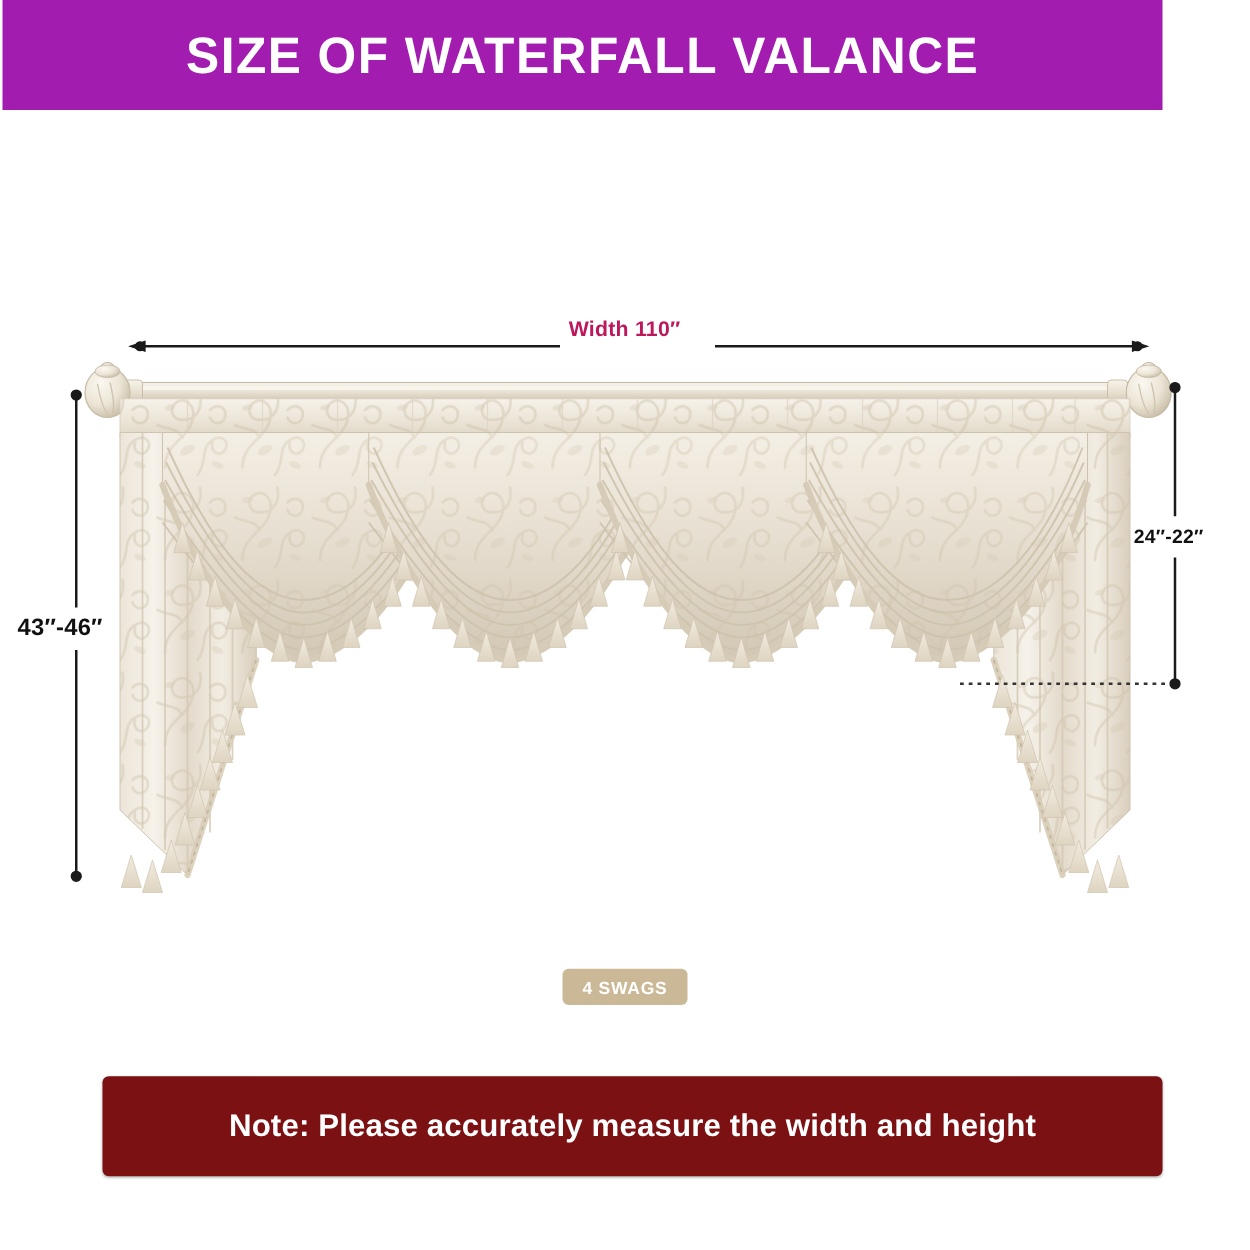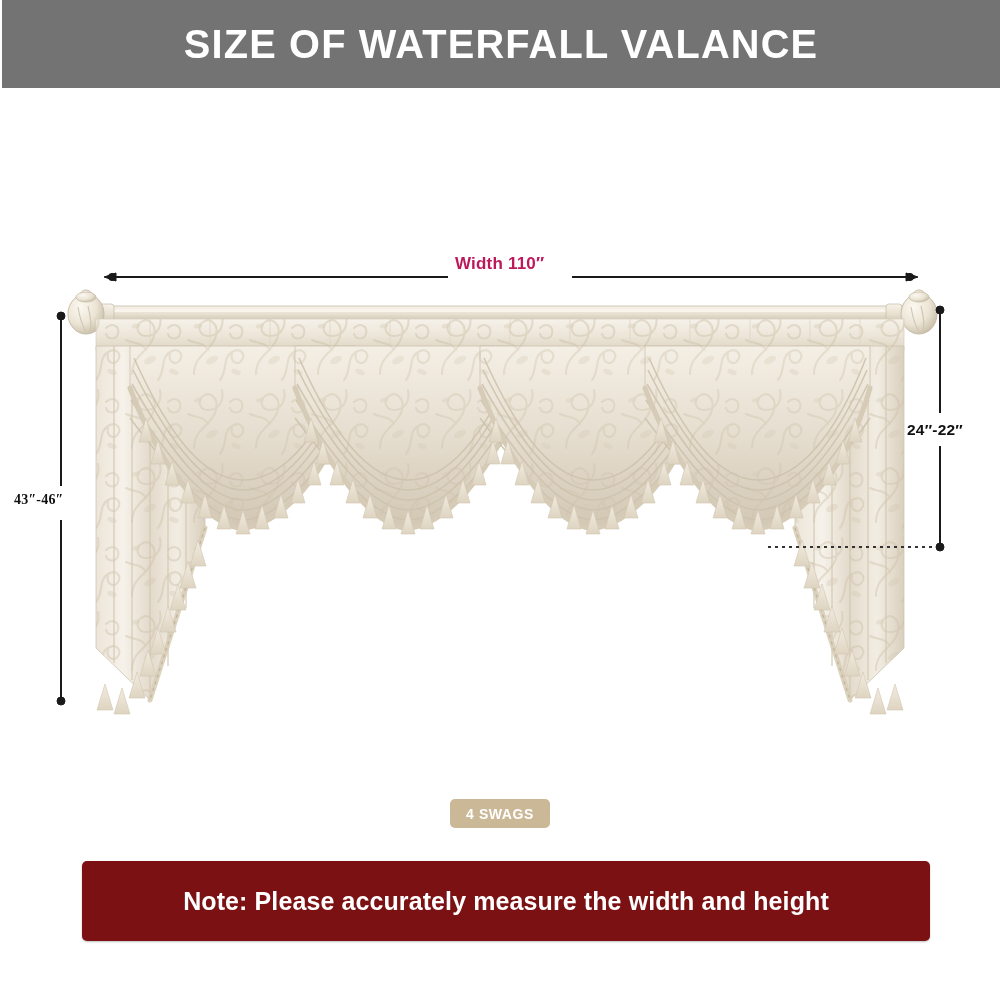--- a/index.html
+++ b/index.html
@@ -13,23 +13,23 @@
     font-family: "Liberation Sans", sans-serif;
     position: relative;
     overflow: hidden;
   }
 
   
   #header-banner {
     position: absolute;
     left: 2px;
     top: 0px;
-    width: 998px;
+    width: 928px;
     height: 88px;
-    background: #737373;
+    background: #a21caf;
     display: flex;
     align-items: center;
     justify-content: center;
   }
   #header-title {
     color: #ffffff;
     font-size: 41px;
     font-weight: bold;
     letter-spacing: 1.2px;
     line-height: 1;
@@ -58,26 +58,25 @@
     color: #be185d;
     letter-spacing: 0.2px;
     white-space: nowrap;
   }
 
   
   #height-left-label {
     position: absolute;
     left: 14px;
     top: 492px;
-    font-size: 14px;
+    font-size: 19px;
     font-weight: bold;
     color: #111111;
     letter-spacing: 0.2px;
     white-space: nowrap;
-    font-family: Liberation Serif, serif;
   }
   #height-right-label {
     position: absolute;
     left: 907px;
     top: 421px;
     font-size: 15.5px;
     font-weight: bold;
     color: #111111;
     letter-spacing: 0.2px;
     white-space: nowrap;
@@ -88,21 +87,20 @@
     position: absolute;
     left: 450px;
     top: 775px;
     width: 100px;
     height: 29px;
     background: #cbb897;
     border-radius: 5px;
     display: flex;
     align-items: center;
     justify-content: center;
-    margin-top: 24px;
   }
   #swag-badge-label {
     color: #ffffff;
     font-size: 14px;
     font-weight: bold;
     letter-spacing: 0.6px;
     white-space: nowrap;
   }
 
   

